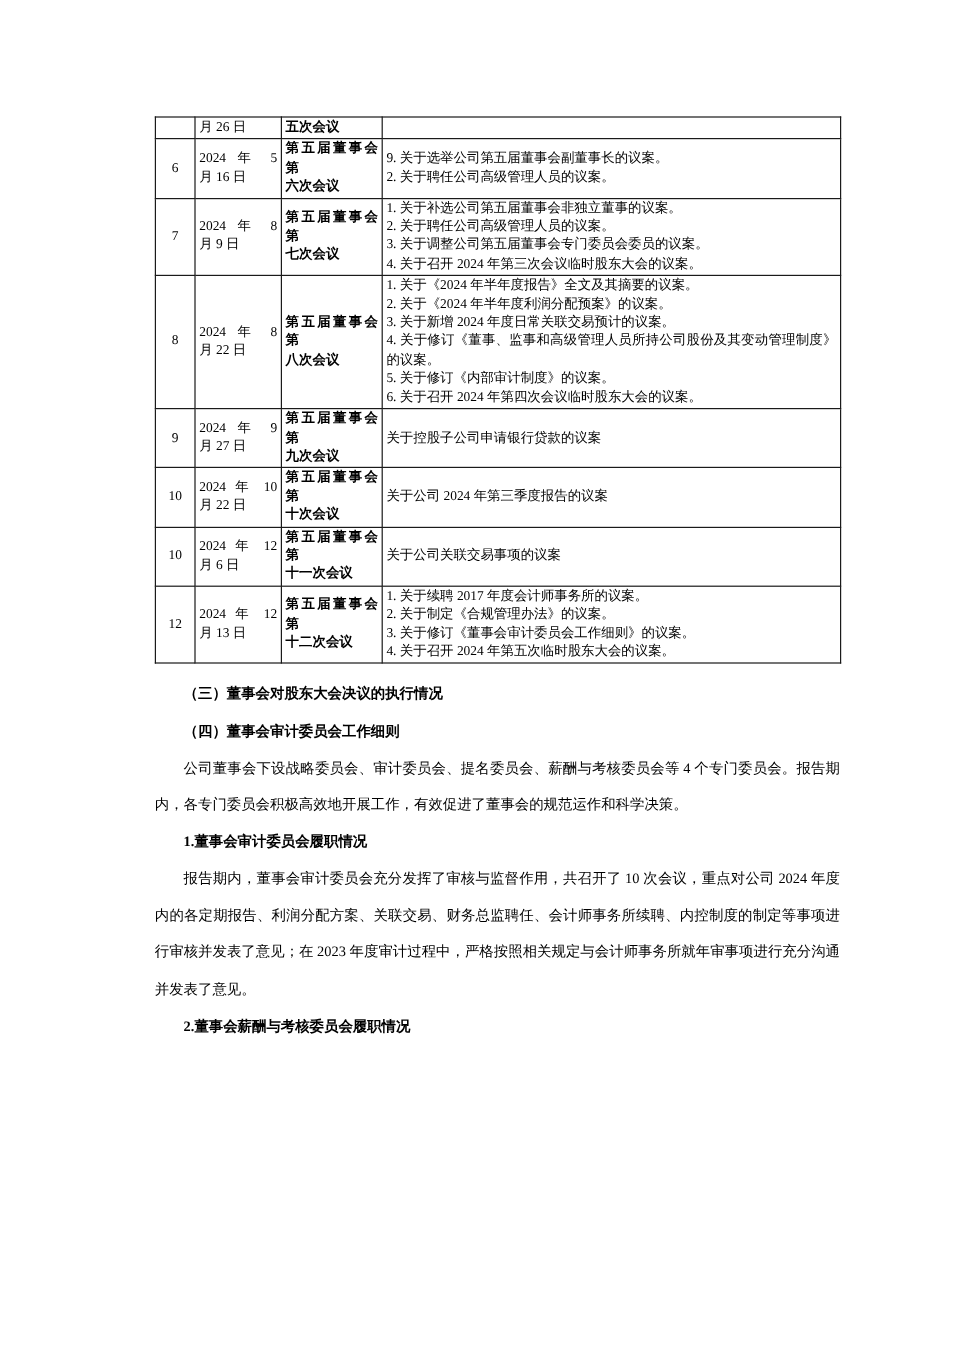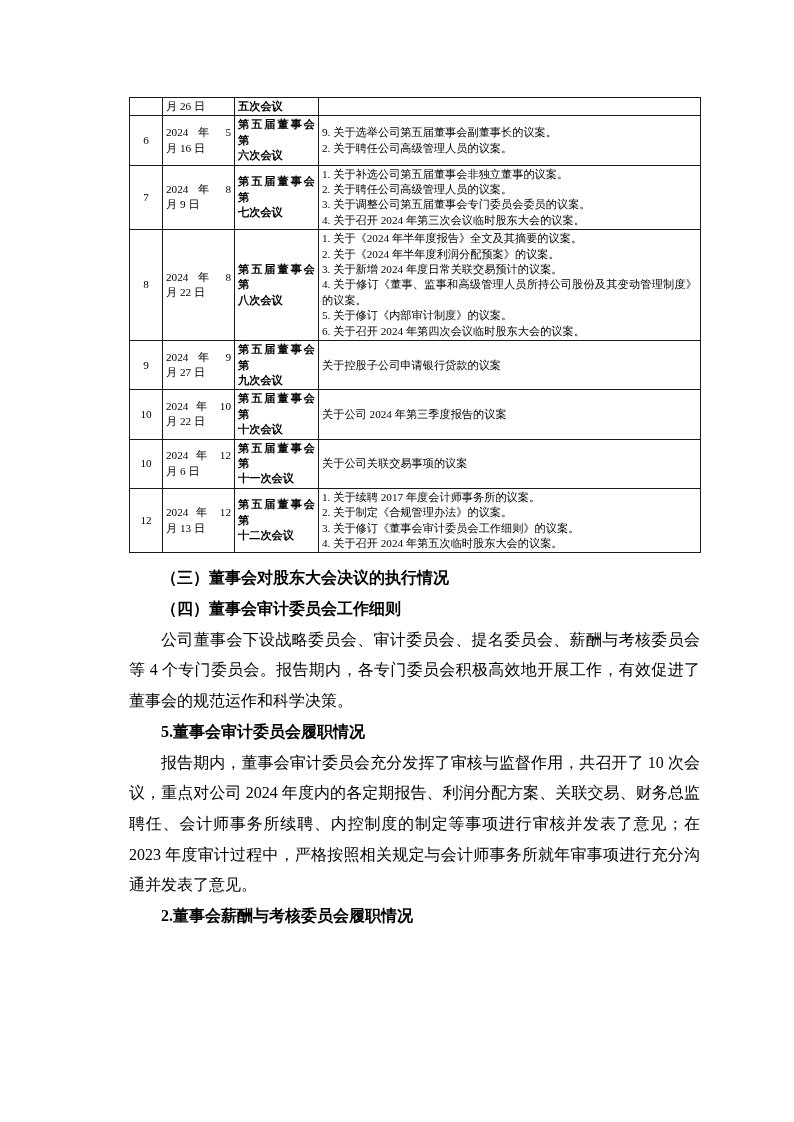--- a/index.html
+++ b/index.html
@@ -52,21 +52,21 @@
   td.c-date { padding: 1px 4px; }
   td.c-name { padding: 1px 2px; font-weight: bold; }
   td.c-items { padding: 1px 4px; }
   td.c-items .proposal {
     text-align: justify;
   }
 
   
   .body-text {
     margin-top: 10px;
-    font-size: 16px;
+    font-size: 12px;
     line-height: 30.7px;
     text-align: justify;
   }
   .doc-heading {
     font-weight: bold;
     text-indent: 2em;
     margin: 0;
   }
   .doc-para {
     margin: 0;
@@ -207,19 +207,19 @@
               <div class="proposal">4. 关于召开 2024 年第五次临时股东大会的议案。</div>
             </td>
           </tr>
         </tbody>
     </table>
 
     <div class="body-text">
         <div class="doc-heading">（三）董事会对股东大会决议的执行情况</div>
         <div class="doc-heading">（四）董事会审计委员会工作细则</div>
         <p class="doc-para">公司董事会下设战略委员会、审计委员会、提名委员会、薪酬与考核委员会等 4 个专门委员会。报告期内，各专门委员会积极高效地开展工作，有效促进了董事会的规范运作和科学决策。</p>
-        <div class="doc-heading">5.董事会审计委员会履职情况</div>
+        <div class="doc-heading">1.董事会审计委员会履职情况</div>
         <p class="doc-para">报告期内，董事会审计委员会充分发挥了审核与监督作用，共召开了 10 次会议，重点对公司 2024 年度内的各定期报告、利润分配方案、关联交易、财务总监聘任、会计师事务所续聘、内控制度的制定等事项进行审核并发表了意见；在 2023 年度审计过程中，严格按照相关规定与会计师事务所就年审事项进行充分沟通并发表了意见。</p>
         <div class="doc-heading">2.董事会薪酬与考核委员会履职情况</div>
       </div>
 
   </div>
 </div>
 
 </body></html>

